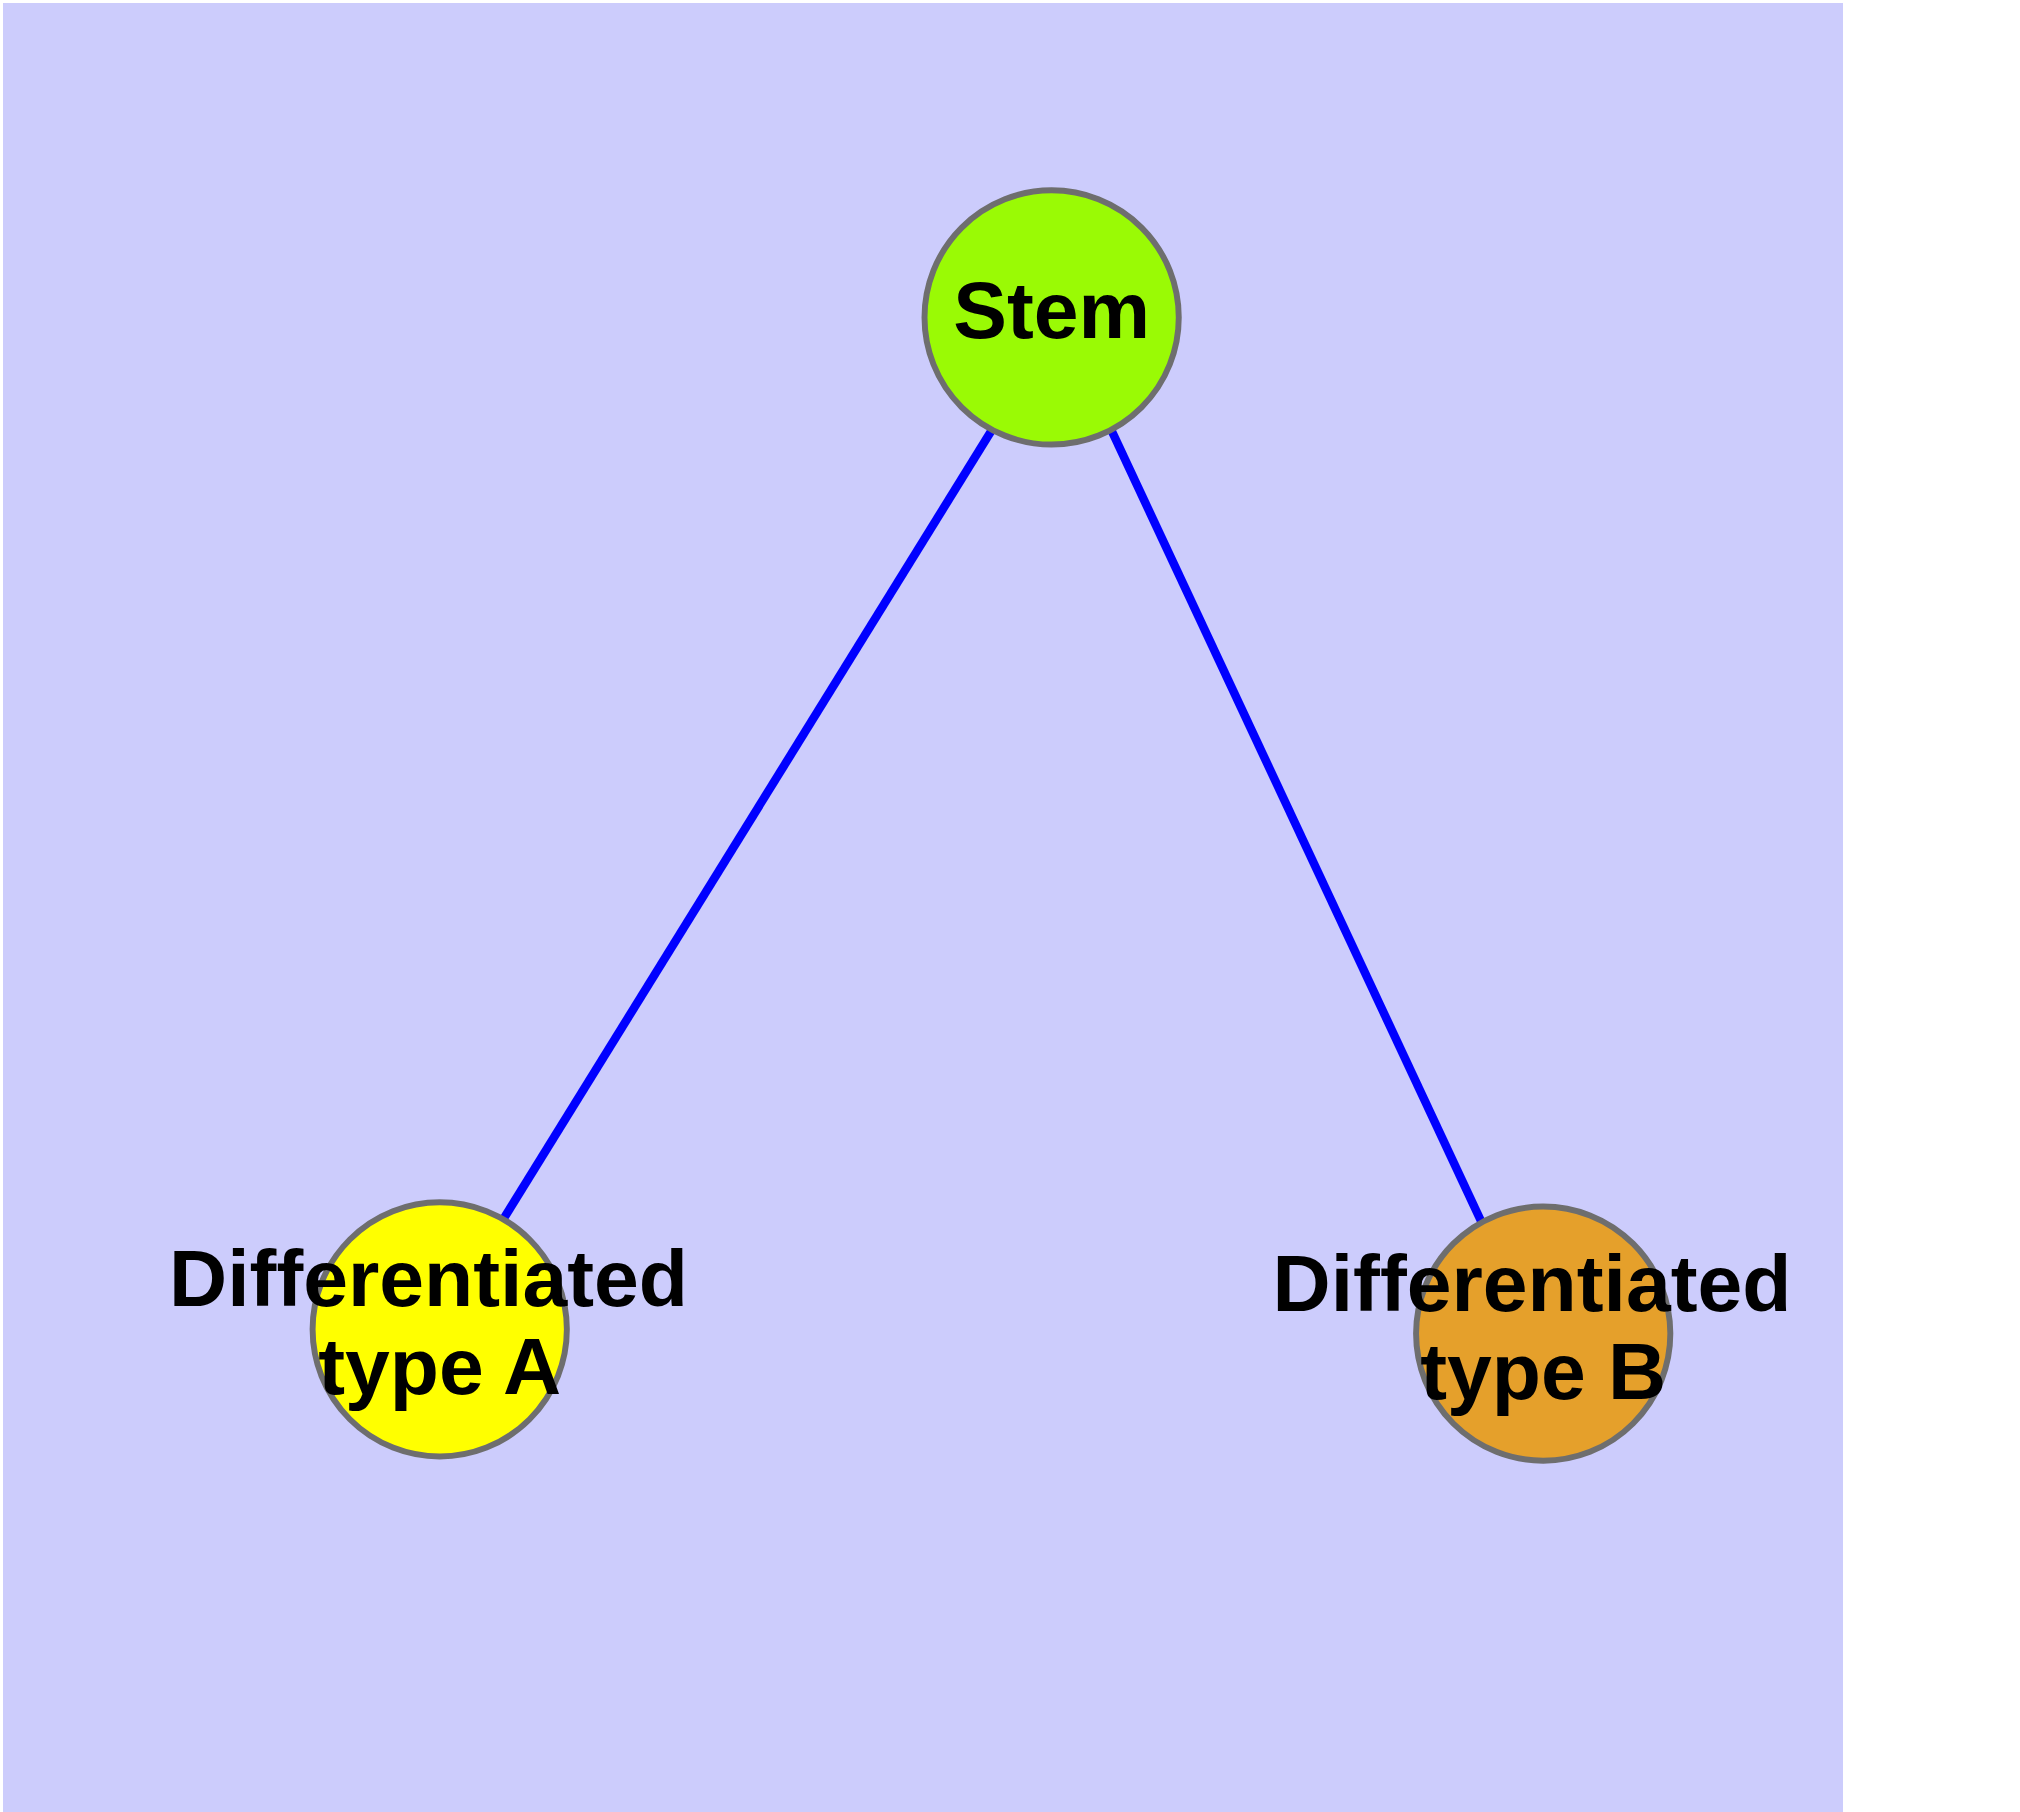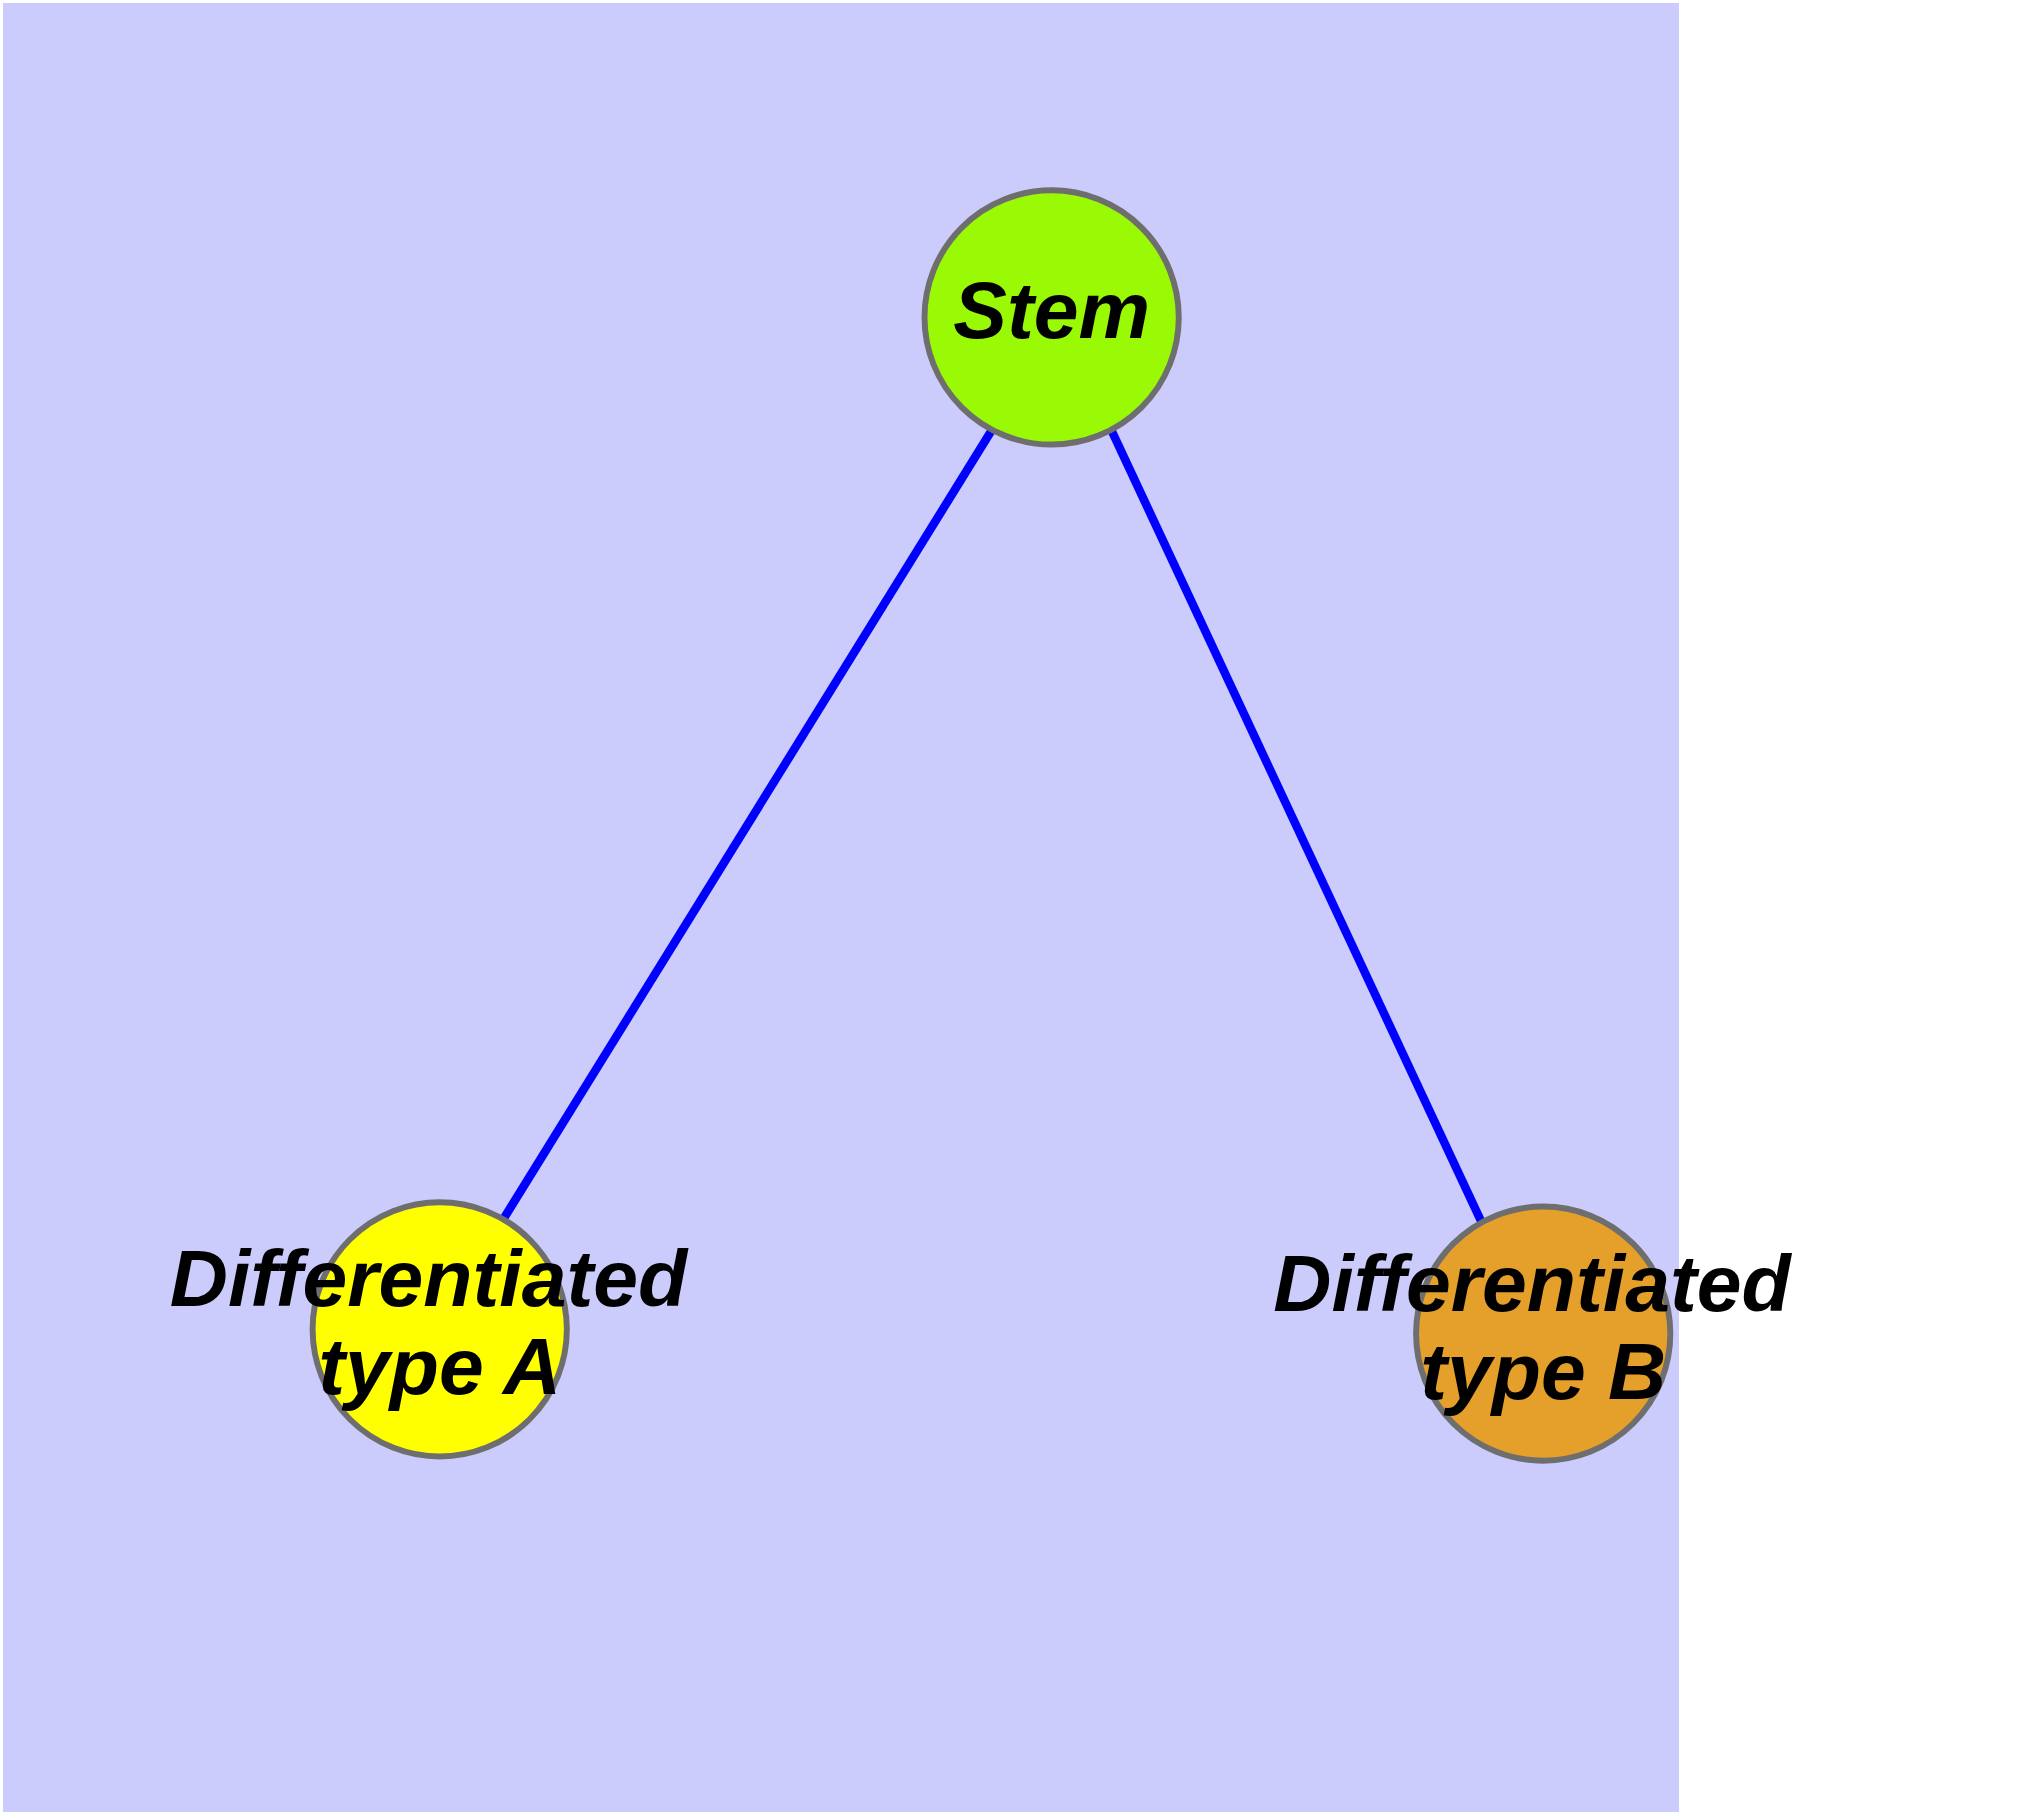--- a/index.html
+++ b/index.html
@@ -35,21 +35,21 @@
     font-family: "Liberation Sans", sans-serif;
     font-weight: bold;
     fill: #000000;
     text-anchor: middle;
     dominant-baseline: middle;
   }
 </style>
 </head>
 <body>
 
-<div id="graph-canvas" style="width: 1679px; height: 1812px; background: rgb(204, 204, 252); font-style: italic;">
+<div id="graph-canvas" style="width: 1843px; height: 1812px; background: rgb(204, 204, 252);">
   <svg id="graph-svg" viewBox="0 0 2384 2138" xmlns="http://www.w3.org/2000/svg" style="width: 2021px; height: 1812px;">
 
     <g>
       <line class="graph-edge" x1="1167" y1="503" x2="590" y2="1435" stroke="#0000ff" stroke-width="10" stroke-linecap="butt"></line>
       <line class="graph-edge" x1="1307" y1="503" x2="1745" y2="1440" stroke="#0000ff" stroke-width="10" stroke-linecap="butt"></line>
     </g>
 
     <g>
       <circle class="graph-node-circle" cx="1237" cy="371" r="150" fill="#9afa05" stroke="#6e6e6e" stroke-width="7"></circle>
       <text class="node-label-text" x="1237" y="371" font-size="95">

